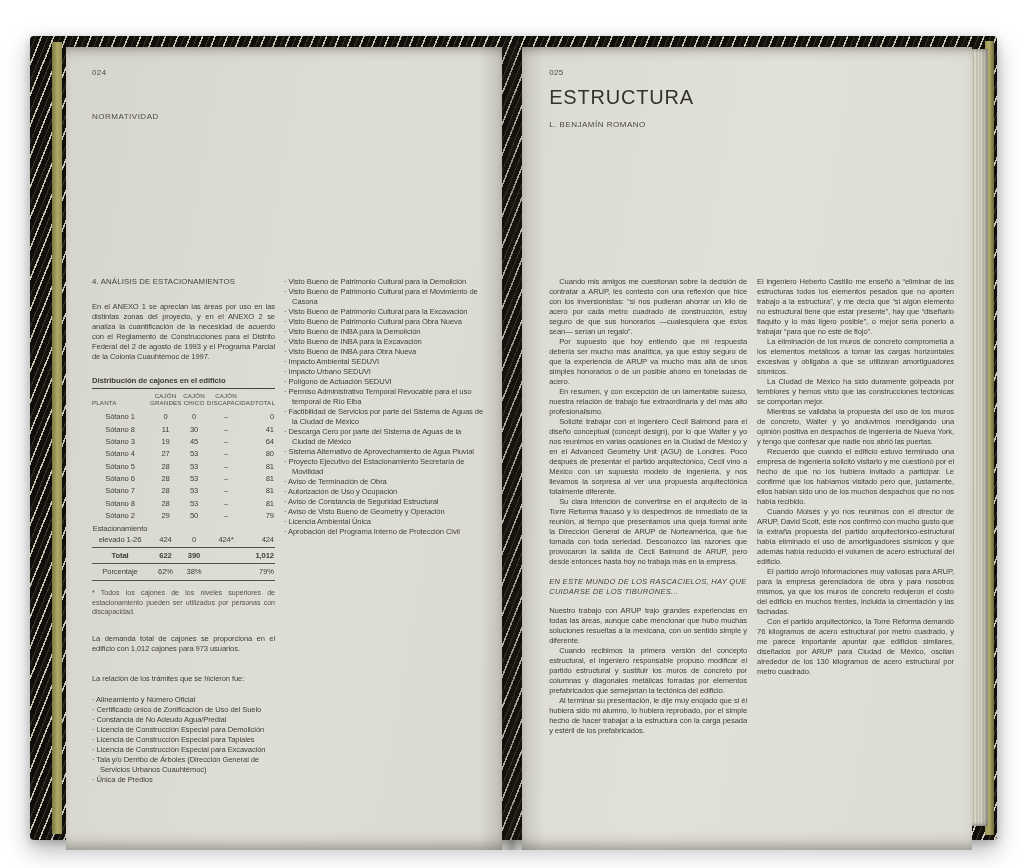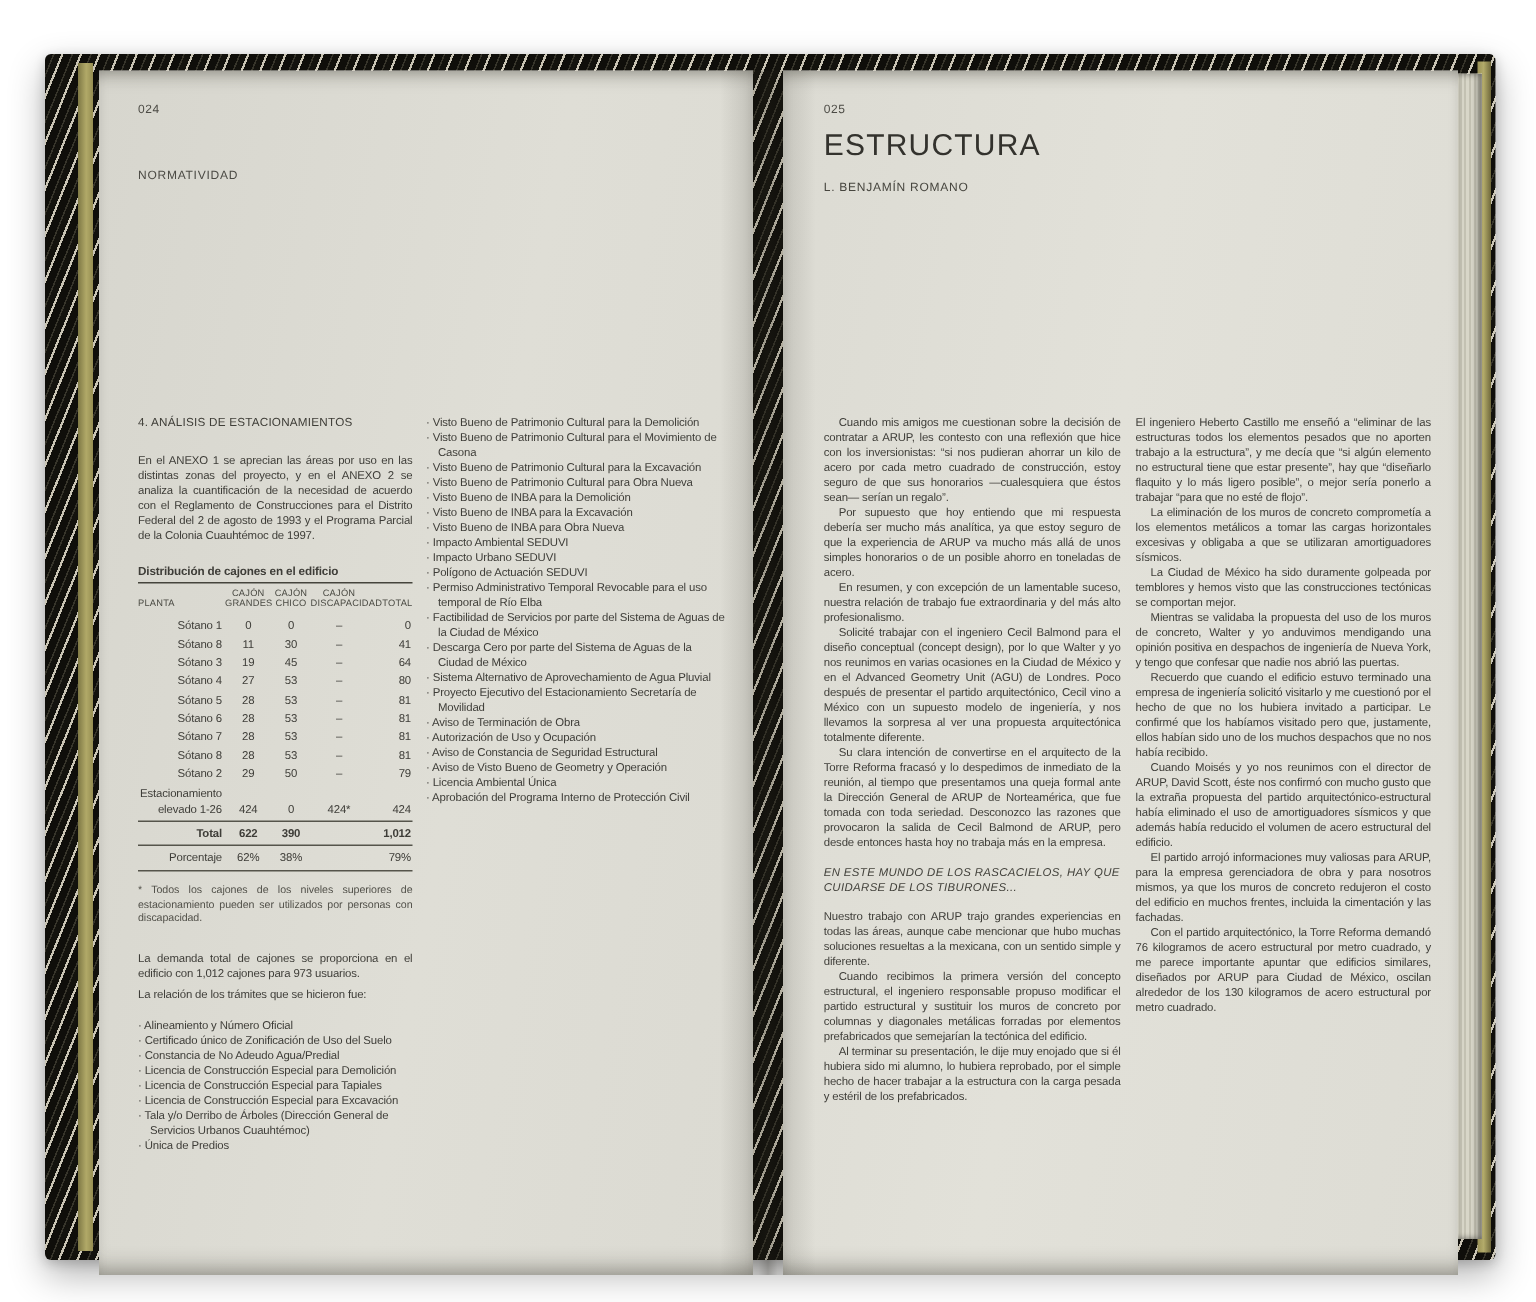--- a/index.html
+++ b/index.html
@@ -96,31 +96,31 @@
   }
   .thead, .tr { display:grid; grid-template-columns:58px 31px 26px 38px 30px; }
   .thead { padding:3px 0 4px; }
   .th { display:flex; flex-direction:column; justify-content:flex-end;
         font-size:6.2px; line-height:7.4px; letter-spacing:.15px; color:#4a4a43; }
   .thead .th:nth-child(2) .th-l1, .thead .th:nth-child(2) .th-l2,
   .thead .th:nth-child(3) .th-l1, .thead .th:nth-child(3) .th-l2,
   .thead .th:nth-child(4) .th-l1, .thead .th:nth-child(4) .th-l2 { text-align:center; }
   .thead .th:nth-child(5) { text-align:right; }
   .tr { align-items:end; font-size:7.6px; line-height:11.6px; letter-spacing:-.1px; padding:.4px 0; }
-  .td.planta { text-align:right; padding-right:2px; }
+  .td.planta { text-align:center; padding-right:2px; }
   .td.num  { text-align:center; }
   .td.total{ text-align:right; padding-right:1px; }
   .tr.row-total { font-weight:bold; border-top:1px solid #55544b; margin-top:1px; padding-top:1.5px; }
   .tr.row-pct   { border-top:1px solid #55544b; border-bottom:1px solid #55544b;
                   margin-top:1.5px; padding:2px 0 2.5px; }
   .tbl-footnote { font-size:7.1px; line-height:9.4px; letter-spacing:-.05px;
                   color:#52514a; margin-top:8px; text-align:justify; }
 
   .demand-p { margin-top:17px; }
-  .tramites-intro { margin-top:4px; }
+  .tramites-intro { margin-top:20px; }
 
   ul { list-style:none; margin-top:11px; }
   .permits-list { margin-top:0; }
   li { padding-left:8px; text-indent:-8px; text-align:left; }
   li::before { content:"· "; }
 
   
   .page-title { font-size:20px; font-weight:500; letter-spacing:.8px;
                 color:#33322d; margin-top:9px; }
   .author { font-size:8px; letter-spacing:.5px; color:#47463f; margin-top:11px; }

